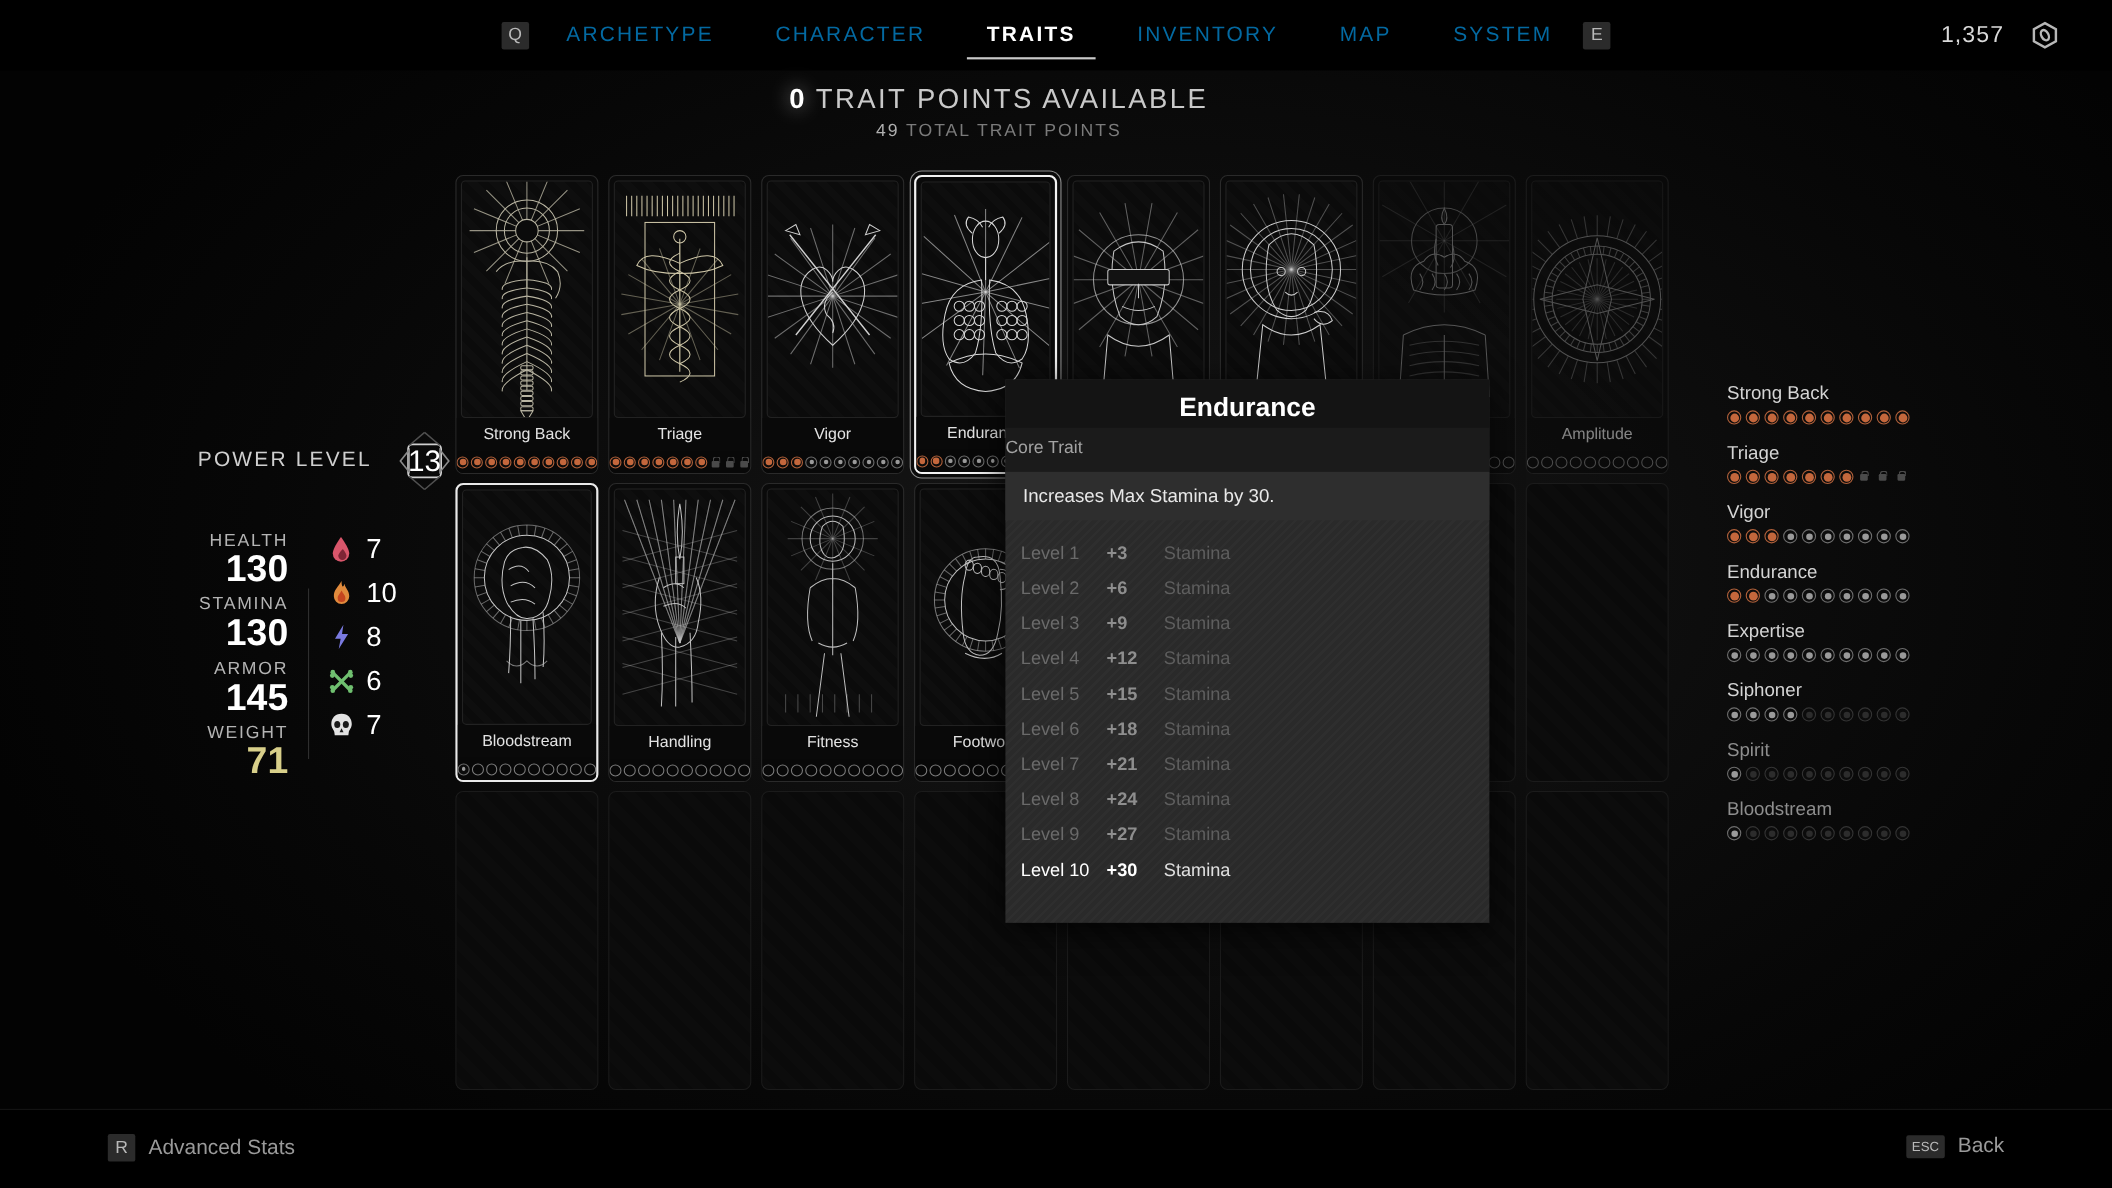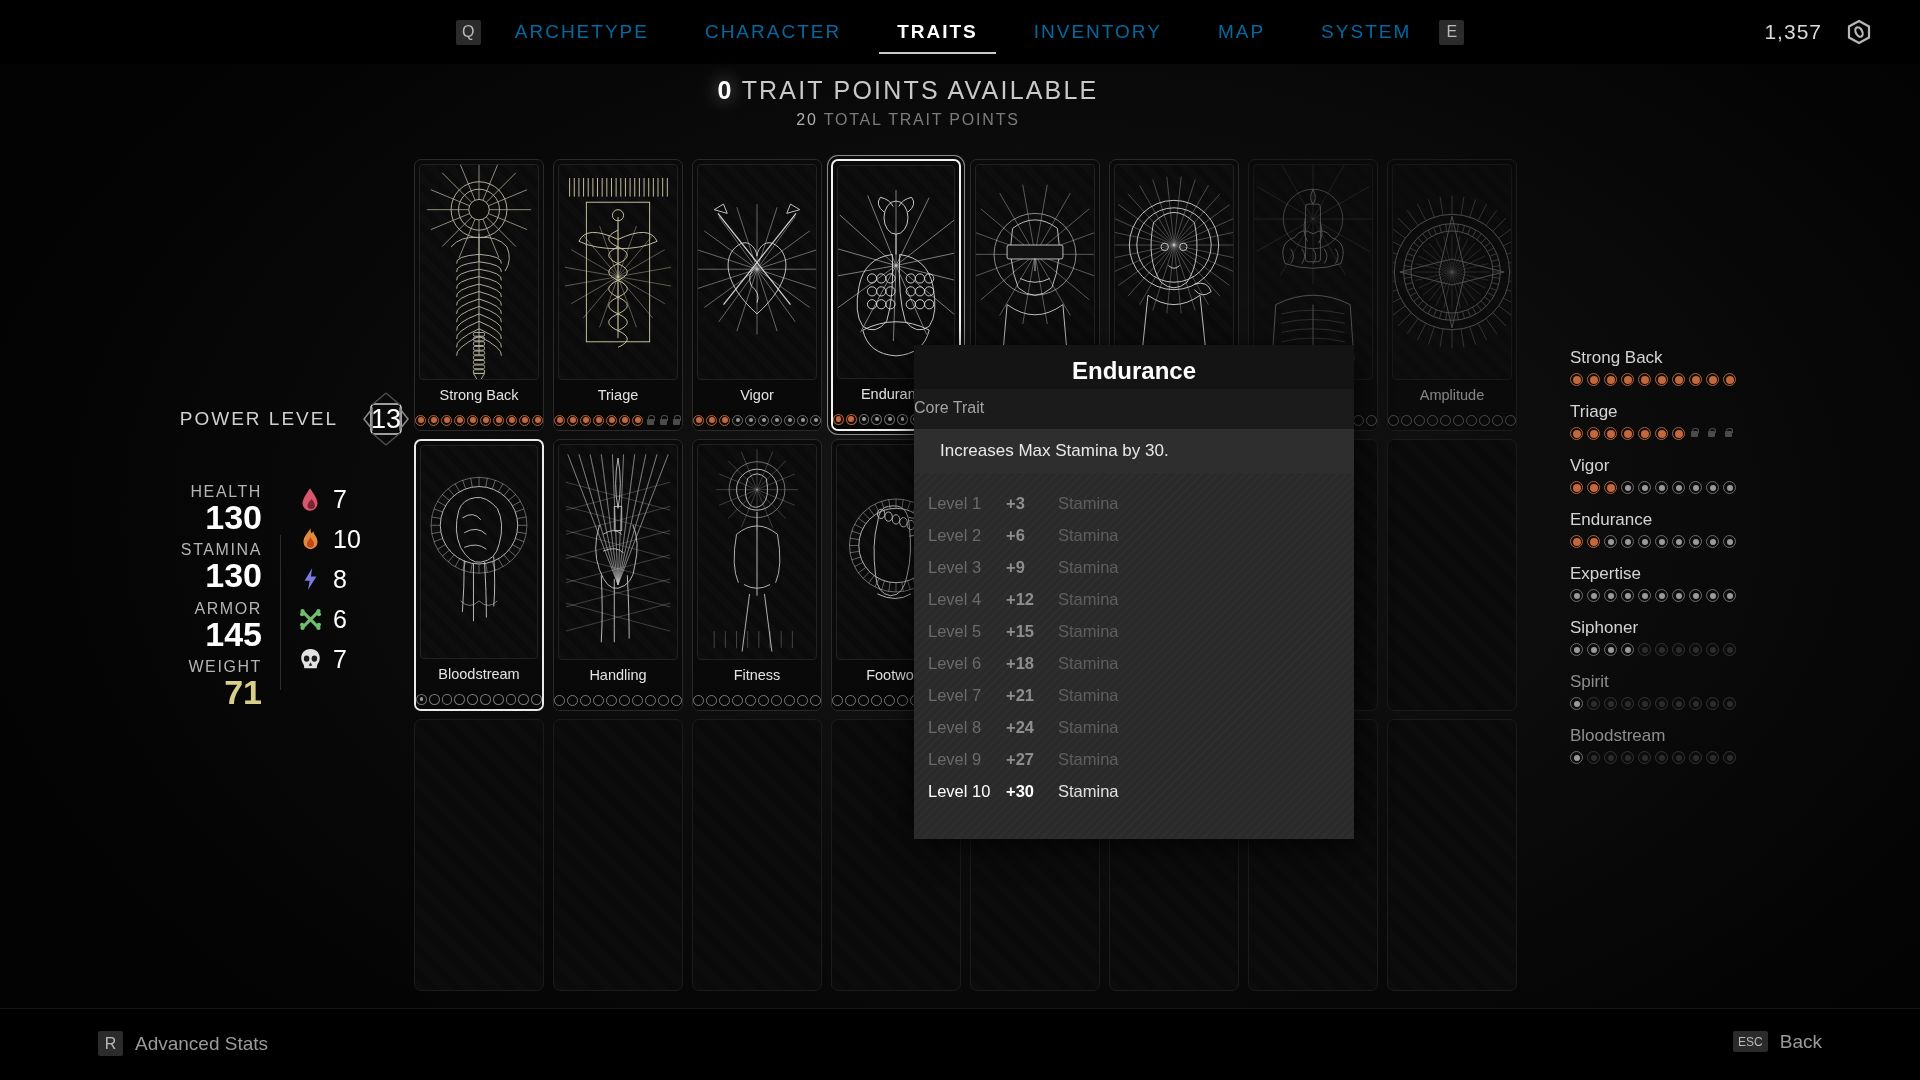--- a/index.html
+++ b/index.html
@@ -209,21 +209,21 @@
     width: 440px;
     background: #2a2a2a;
     background-image: repeating-linear-gradient(135deg, rgba(255,255,255,.018) 0px, rgba(255,255,255,.018) 2px, transparent 2px, transparent 6px);
     box-shadow: 0 6px 28px rgba(0,0,0,.75);
     z-index: 40;
   }
   .tt-head { background: #141414; padding: 12px 0 4px 0; text-align: center; }
   .tt-title { font-size: 24px; font-weight: bold; color: #ffffff; }
   .tt-sub { font-size: 16px; color: #a3a3a3; padding: 10px 0 12px 0;
     text-align: left; background: #1b1b1b; }
-  .tt-desc { font-size: 17px; color: #e8e8e8; padding: 12px 26px;
+  .tt-desc { font-size: 17px; color: #e8e8e8; padding: 12px 16px;
     background: #2e2e2e; }
   .tt-levels { padding: 14px 0 32px 0; }
   .tt-lv {
     display: flex; align-items: center;
     font-size: 16.5px;
     padding: 6.5px 0 6.5px 14px;
   }
   .tt-lv .lv { width: 78px; color: #6a6a6a; }
   .tt-lv .amt { width: 52px; color: #8e8e8e; font-weight: bold; }
   .tt-lv .stat { color: #5e5e5e; }
@@ -231,21 +231,21 @@
   .tt-lv.cur .amt { color: #ffffff; }
   .tt-lv.cur .stat { color: #e0e0e0; }
 
   
   .footer {
     position: absolute; bottom: 0; left: 0; width: 1920px; height: 72px;
     border-top: 1px solid #161616;
     background: #000;
   }
   .f-left { position: absolute; left: 98px; top: 22px; display: flex; align-items: center; gap: 12px; }
-  .f-right { position: absolute; right: 98px; top: 22px; display: flex; align-items: flex-start; gap: 12px; }
+  .f-right { position: absolute; right: 98px; top: 22px; display: flex; align-items: center; gap: 12px; }
   .f-label { font-size: 19px; color: #9a9a9a; }
 </style>
 </head>
 <body>
 
 <div id="app">
 
   <div class="topnav">
     <div class="nav-center">
       <span class="keycap nav-key-left">Q</span>
@@ -266,21 +266,21 @@
           </svg>
       </span>
     </div>
   </div>
 
   <div class="pointsblock">
     <div class="points-line1">
       <span class="num">0</span><span>TRAIT POINTS AVAILABLE</span>
     </div>
     <div class="points-line2">
-      <span class="num">20</span>
+      <span class="num">49</span>
       <span>TOTAL TRAIT POINTS</span>
     </div>
   </div>
 
   <div class="leftpanel">
     <div class="powerrow">
       <span class="power-label">POWER LEVEL</span>
       <span class="power-badge">
         <svg viewBox="0 0 68 68" style="position:absolute;inset:0;width:68px;height:68px">
           <rect x="19" y="19" width="30" height="30" rx="4" fill="none" stroke="#cfcfcf" stroke-width="1.6"></rect>

